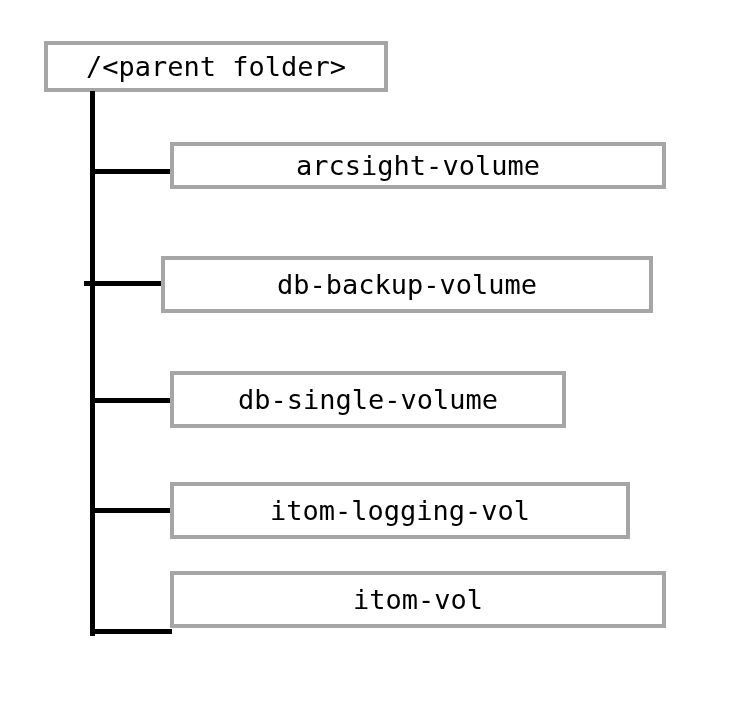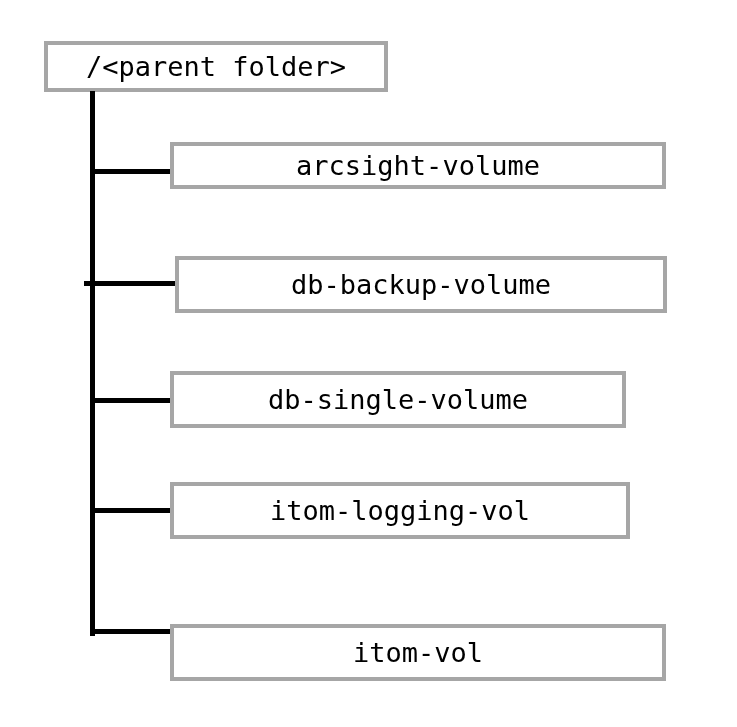--- a/index.html
+++ b/index.html
@@ -41,24 +41,24 @@
   
   .trunk { left: 90px; top: 91px; width: 5px; height: 545px; }
   
   .conn-1 { left: 92px; top: 169px; width: 80px; height: 5px; }
   .conn-2 { left: 84px; top: 281px; width: 93px; height: 5px; }
   .conn-3 { left: 90px; top: 398px; width: 82px; height: 5px; }
   .conn-4 { left: 90px; top: 508px; width: 82px; height: 5px; }
   .conn-5 { left: 90px; top: 629px; width: 82px; height: 5px; }
   
   .box-child-1 { left: 170px; top: 142px; width: 496px; height: 47px; }
-  .box-child-2 { left: 175px; top: 256px; width: 492px; height: 57px; }
-  .box-child-3 { left: 170px; top: 371px; width: 456px; height: 57px; }
+  .box-child-2 { left: 161px; top: 256px; width: 492px; height: 57px; }
+  .box-child-3 { left: 170px; top: 371px; width: 396px; height: 57px; }
   .box-child-4 { left: 170px; top: 482px; width: 460px; height: 57px; }
-  .box-child-5 { left: 170px; top: 624px; width: 496px; height: 57px; }
+  .box-child-5 { left: 170px; top: 571px; width: 496px; height: 57px; }
 </style>
 </head>
 <body>
 
 <div class="canvas">
 
   <div class="node-box box-parent">
     <span>/&lt;parent folder&gt;</span>
   </div>
 

